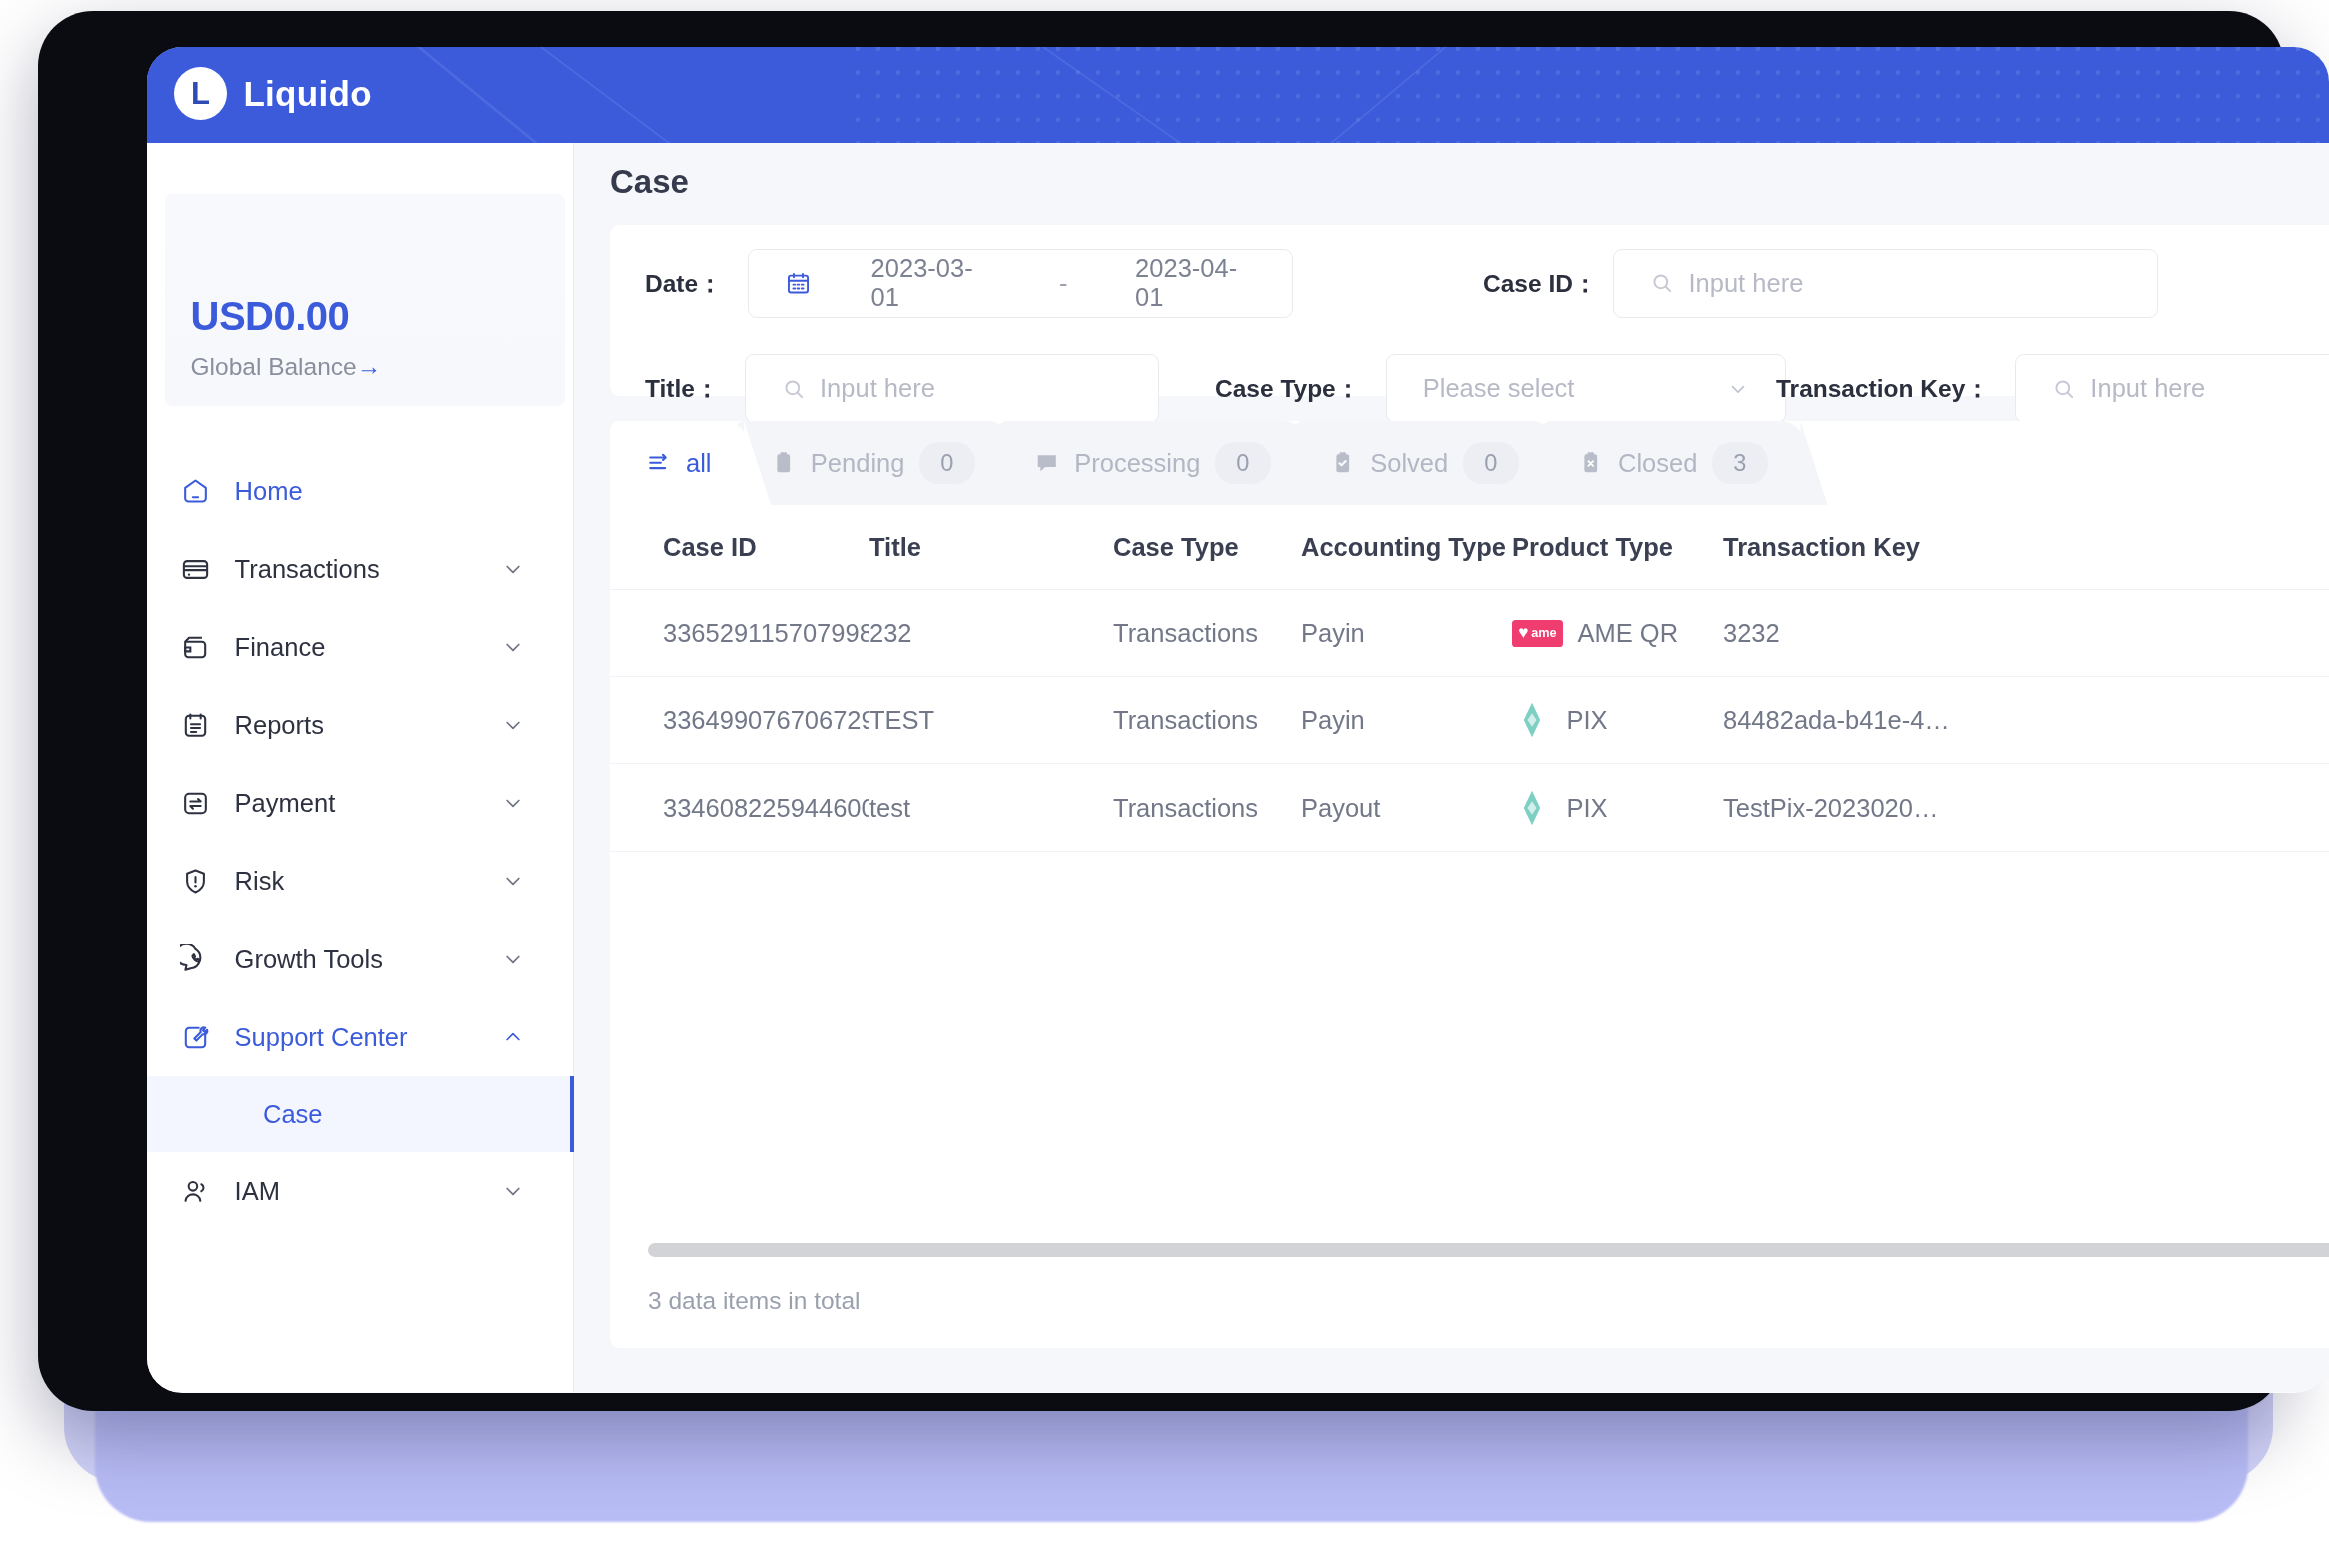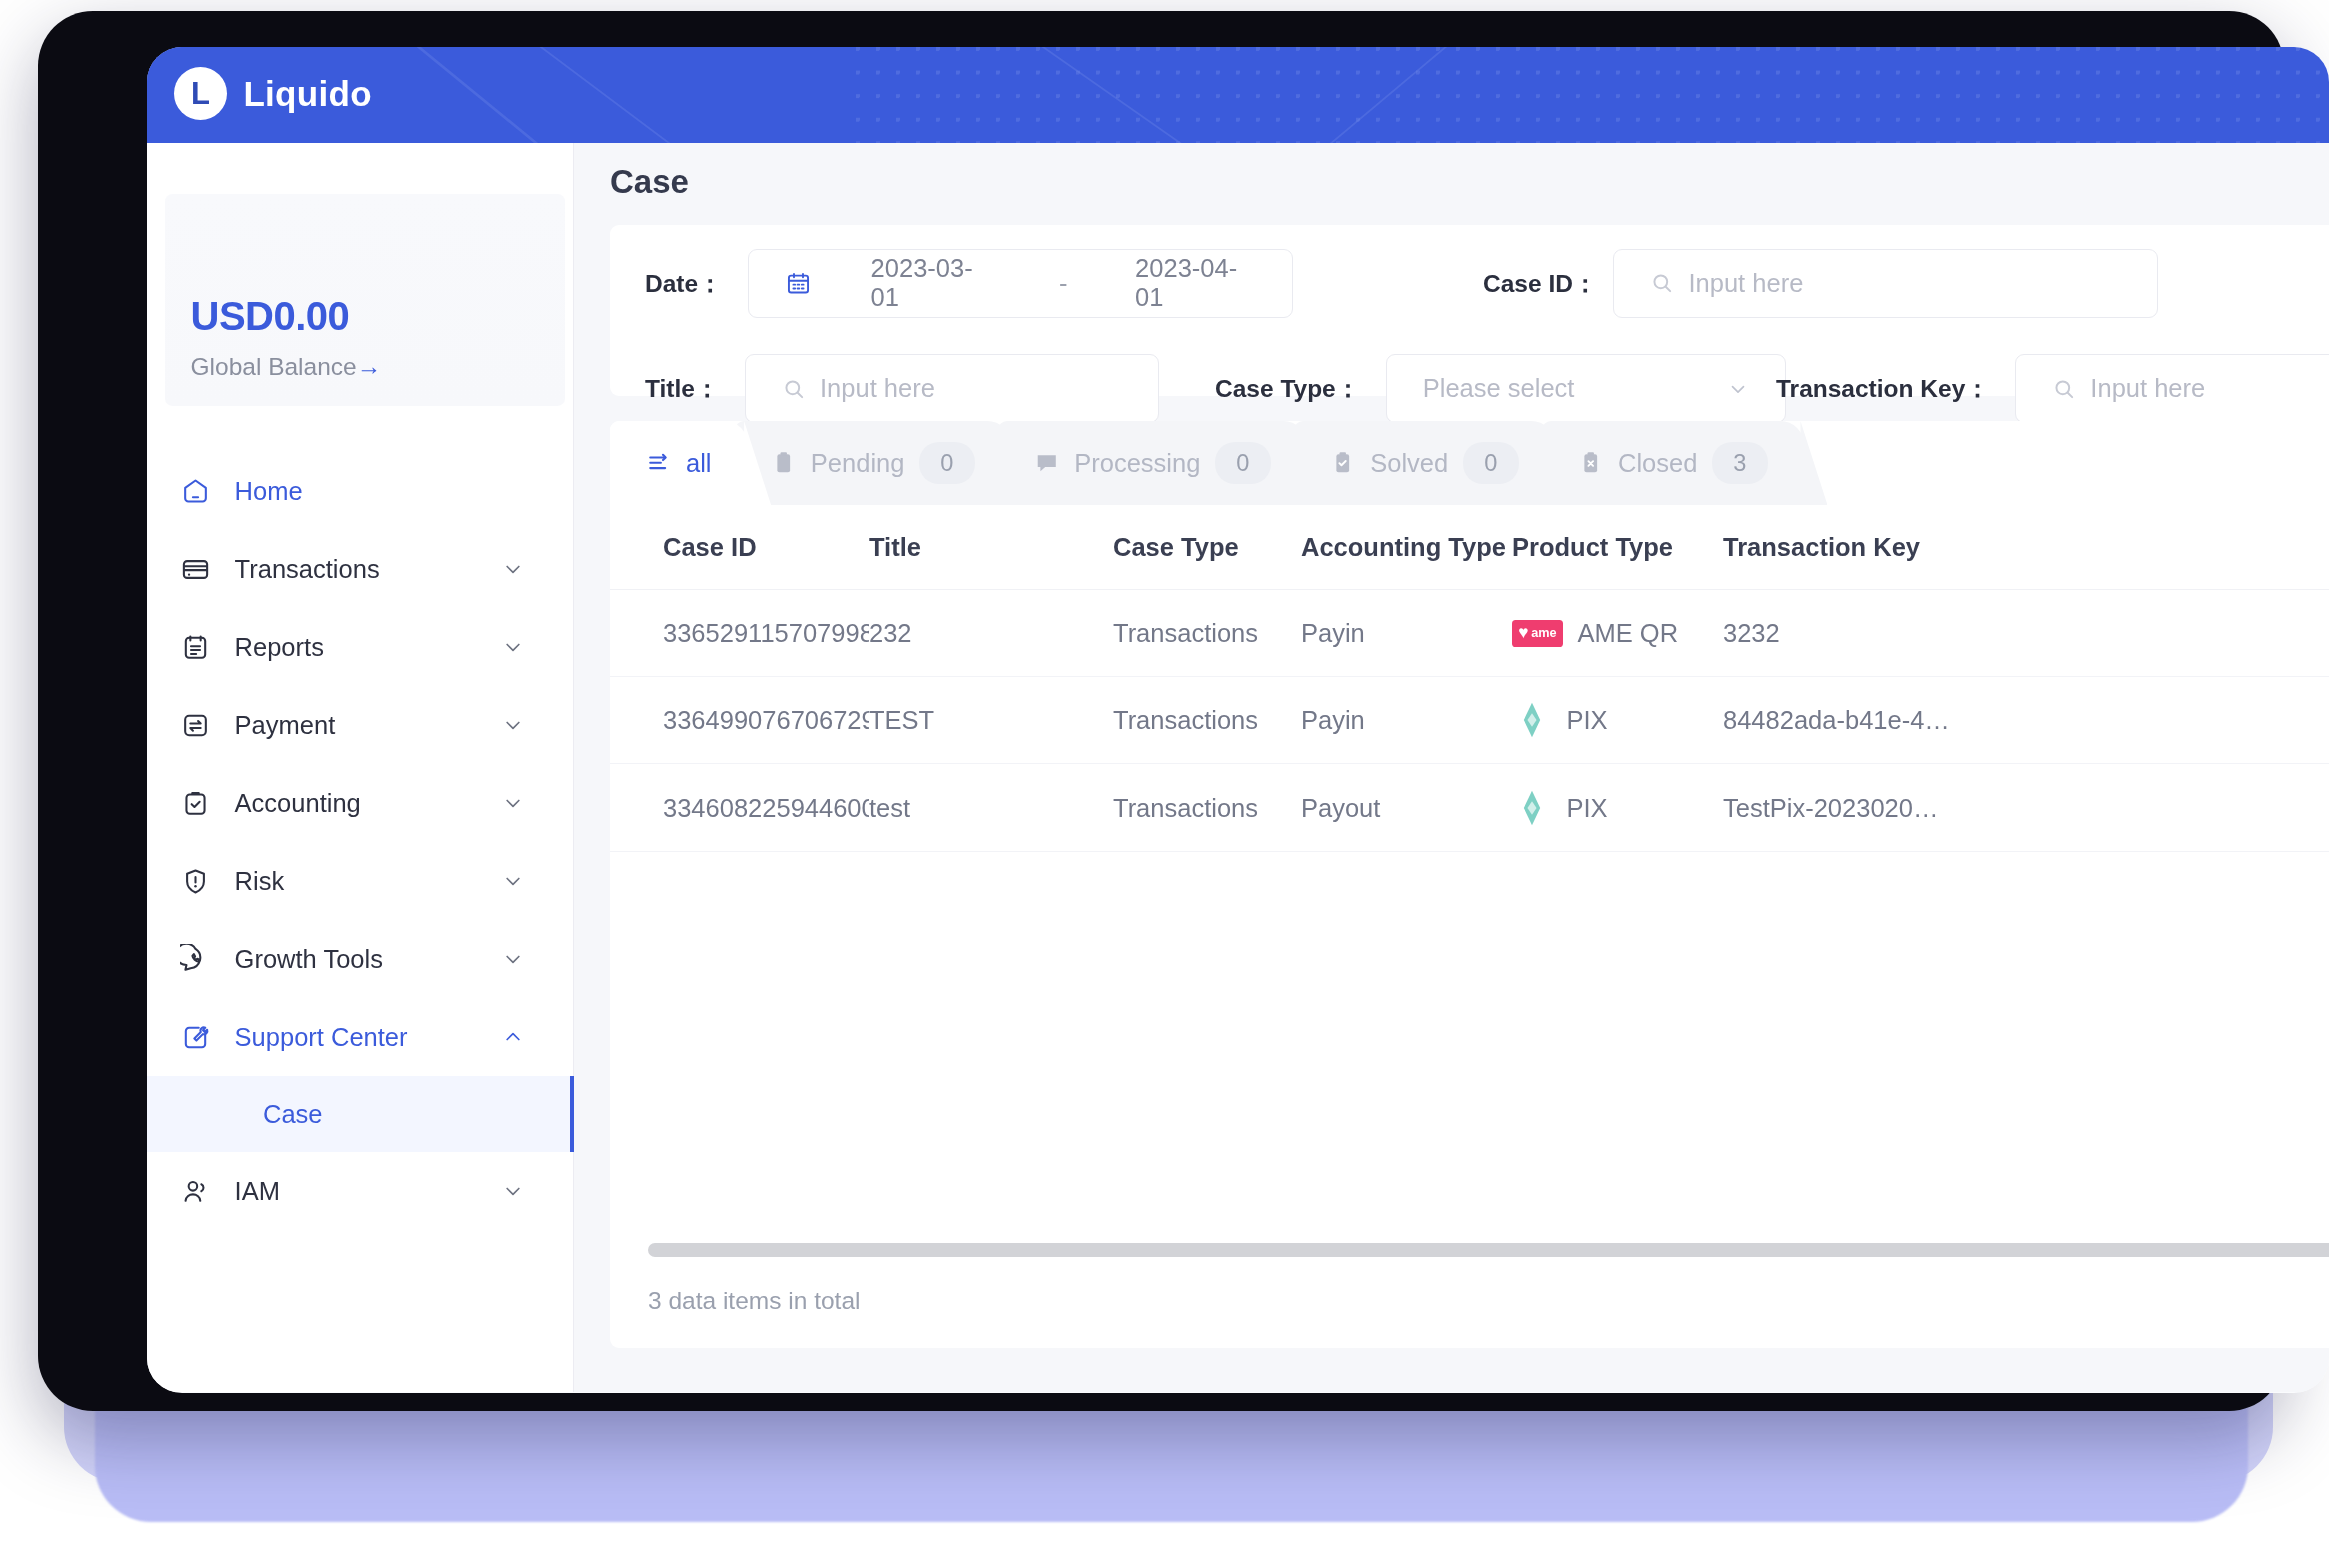--- a/index.html
+++ b/index.html
@@ -266,20 +266,31 @@
               <rect x="3" y="5.5" width="18" height="13" rx="2.5"></rect>
               <path d="M3 9.5h18M3 12.5h18"></path>
               <circle cx="7" cy="16" r=".9" fill="currentColor" stroke="none"></circle>
             </svg>
             <span class="label">Transactions</span>
             <svg class="chev" viewBox="0 0 24 24" fill="none" stroke="currentColor" stroke-width="2">
                 <path d="M5 9l7 7 7-7" stroke-linecap="round" stroke-linejoin="round"></path>
               </svg>
           </div>
 
+          <div class="nav-item">
+            <svg class="ico" viewBox="0 0 24 24" fill="none" stroke="currentColor" stroke-width="1.6">
+              <path d="M4 7.5h13a2.5 2.5 0 0 1 2.5 2.5v7A2.5 2.5 0 0 1 17 19.5H6.5A2.5 2.5 0 0 1 4 17Z" stroke-linejoin="round"></path>
+              <path d="M4 7.5 7 4.5h10" stroke-linejoin="round"></path>
+              <path d="M4 12h4v3H4z"></path>
+            </svg>
+            <span class="label">Finance</span>
+            <svg class="chev" viewBox="0 0 24 24" fill="none" stroke="currentColor" stroke-width="2">
+                <path d="M5 9l7 7 7-7" stroke-linecap="round" stroke-linejoin="round"></path>
+              </svg>
+          </div>
 
           <div class="nav-item">
             <svg class="ico" viewBox="0 0 24 24" fill="none" stroke="currentColor" stroke-width="1.6">
               <rect x="4.5" y="4.5" width="15" height="15.5" rx="2.5"></rect>
               <path d="M8 3.5v3M16 3.5v3M8.5 11h7M8.5 14h7M8.5 17h4" stroke-linecap="round"></path>
             </svg>
             <span class="label">Reports</span>
             <svg class="chev" viewBox="0 0 24 24" fill="none" stroke="currentColor" stroke-width="2">
                 <path d="M5 9l7 7 7-7" stroke-linecap="round" stroke-linejoin="round"></path>
               </svg>
@@ -289,31 +300,20 @@
             <svg class="ico" viewBox="0 0 24 24" fill="none" stroke="currentColor" stroke-width="1.6">
               <rect x="4" y="4.5" width="16" height="15" rx="3"></rect>
               <path d="M8 10.5h8l-2-2M16 14h-8l2 2" stroke-linecap="round" stroke-linejoin="round"></path>
             </svg>
             <span class="label">Payment</span>
             <svg class="chev" viewBox="0 0 24 24" fill="none" stroke="currentColor" stroke-width="2">
                 <path d="M5 9l7 7 7-7" stroke-linecap="round" stroke-linejoin="round"></path>
               </svg>
           </div>
 
-          <div class="nav-item">
-            <svg class="ico" viewBox="0 0 24 24" fill="none" stroke="currentColor" stroke-width="1.6">
-              <rect x="5" y="5" width="14" height="15" rx="2.5"></rect>
-              <path d="M9.5 5V3.8h5V5" stroke-linejoin="round"></path>
-              <path d="M9 12.5l2.2 2.2 4-4" stroke-linecap="round" stroke-linejoin="round"></path>
-            </svg>
-            <span class="label">Accounting</span>
-            <svg class="chev" viewBox="0 0 24 24" fill="none" stroke="currentColor" stroke-width="2">
-                <path d="M5 9l7 7 7-7" stroke-linecap="round" stroke-linejoin="round"></path>
-              </svg>
-          </div>
 
           <div class="nav-item">
             <svg class="ico" viewBox="0 0 24 24" fill="none" stroke="currentColor" stroke-width="1.6">
               <path d="M12 3.5 5.5 6v6c0 4 2.8 6.9 6.5 8.5 3.7-1.6 6.5-4.5 6.5-8.5V6Z" stroke-linejoin="round"></path>
               <path d="M12 8.5v4.2" stroke-linecap="round"></path>
               <circle cx="12" cy="15.6" r=".95" fill="currentColor" stroke="none"></circle>
             </svg>
             <span class="label">Risk</span>
             <svg class="chev" viewBox="0 0 24 24" fill="none" stroke="currentColor" stroke-width="2">
                 <path d="M5 9l7 7 7-7" stroke-linecap="round" stroke-linejoin="round"></path>

